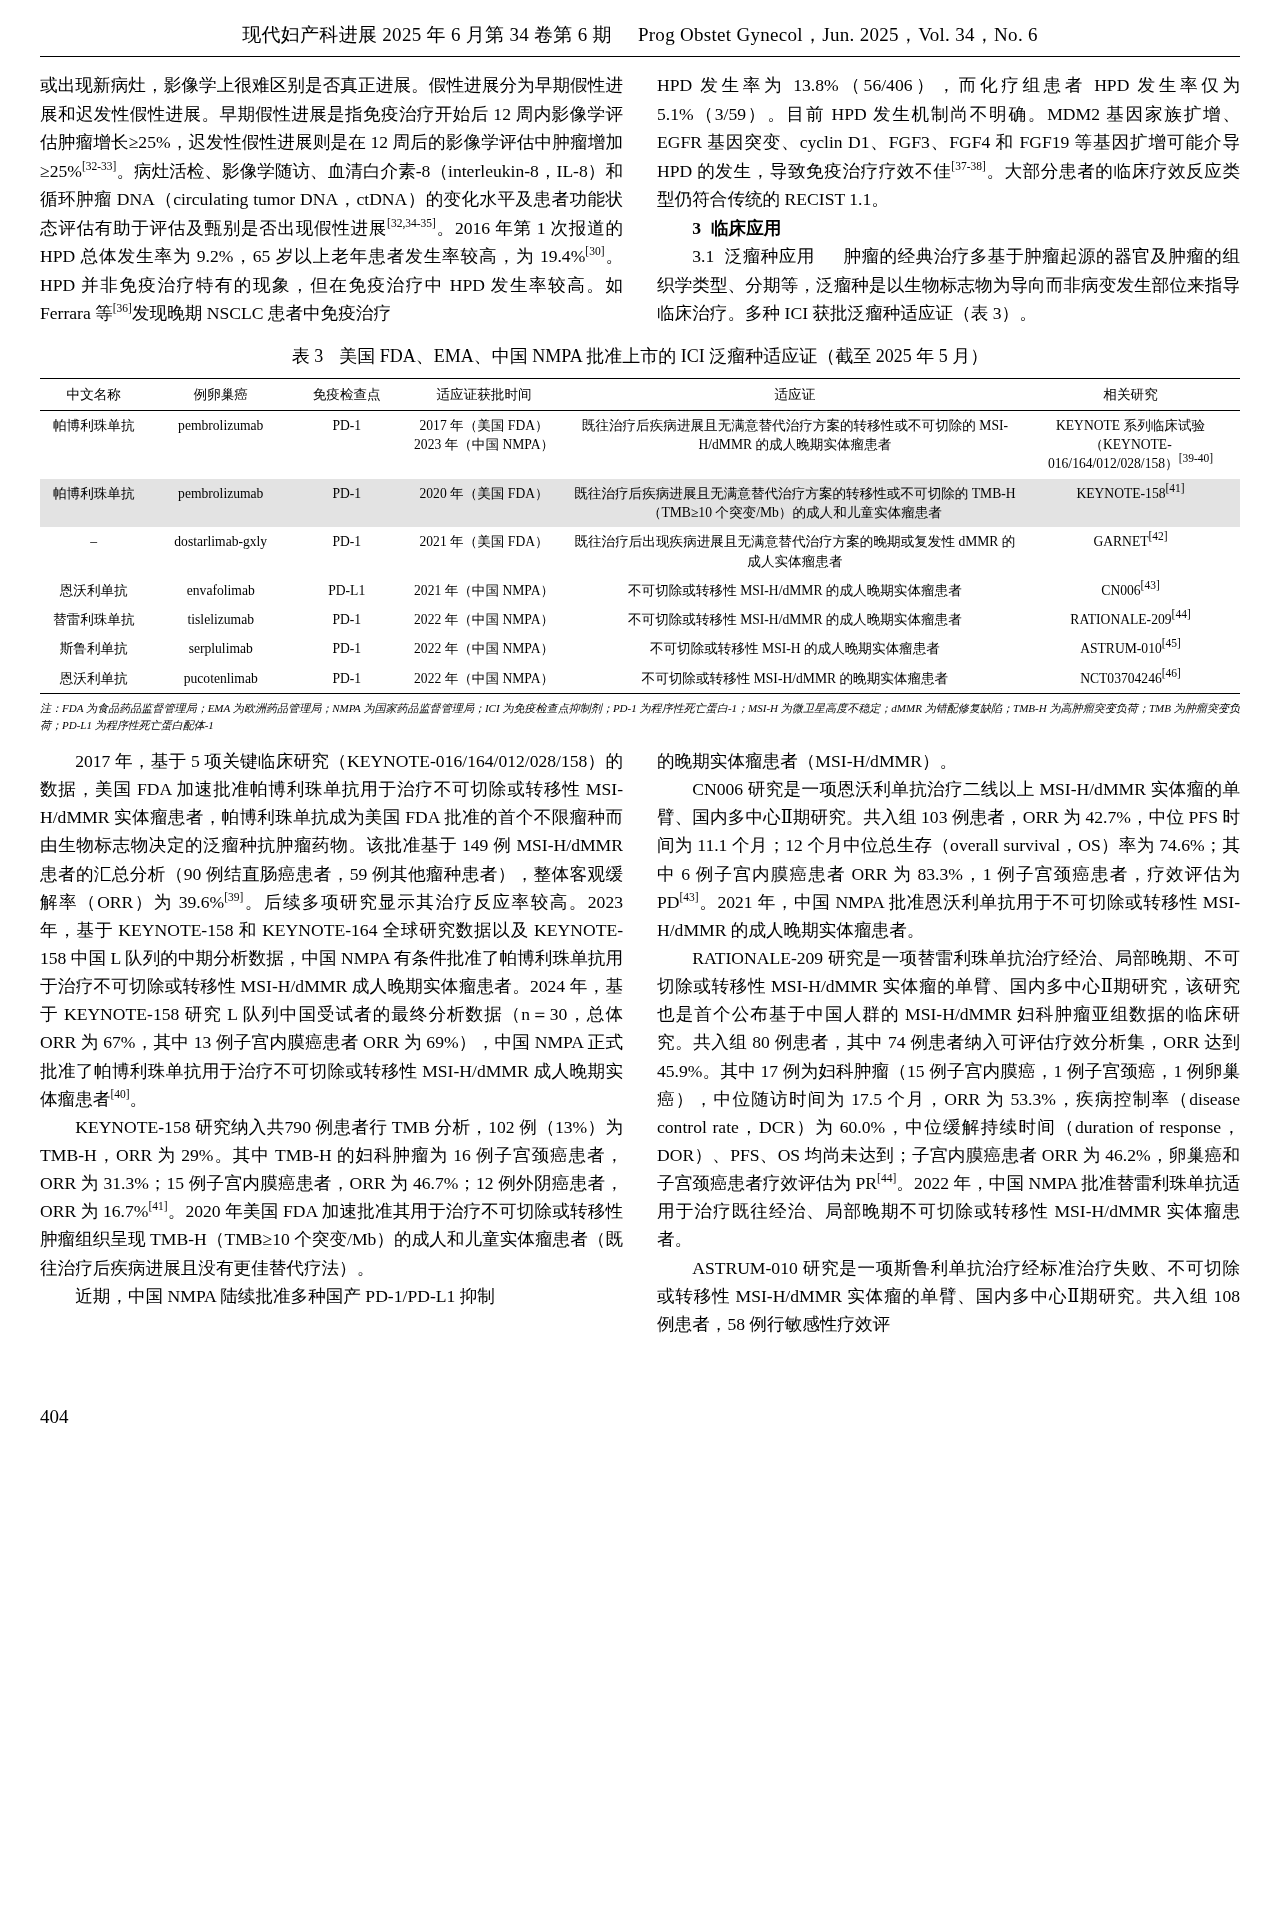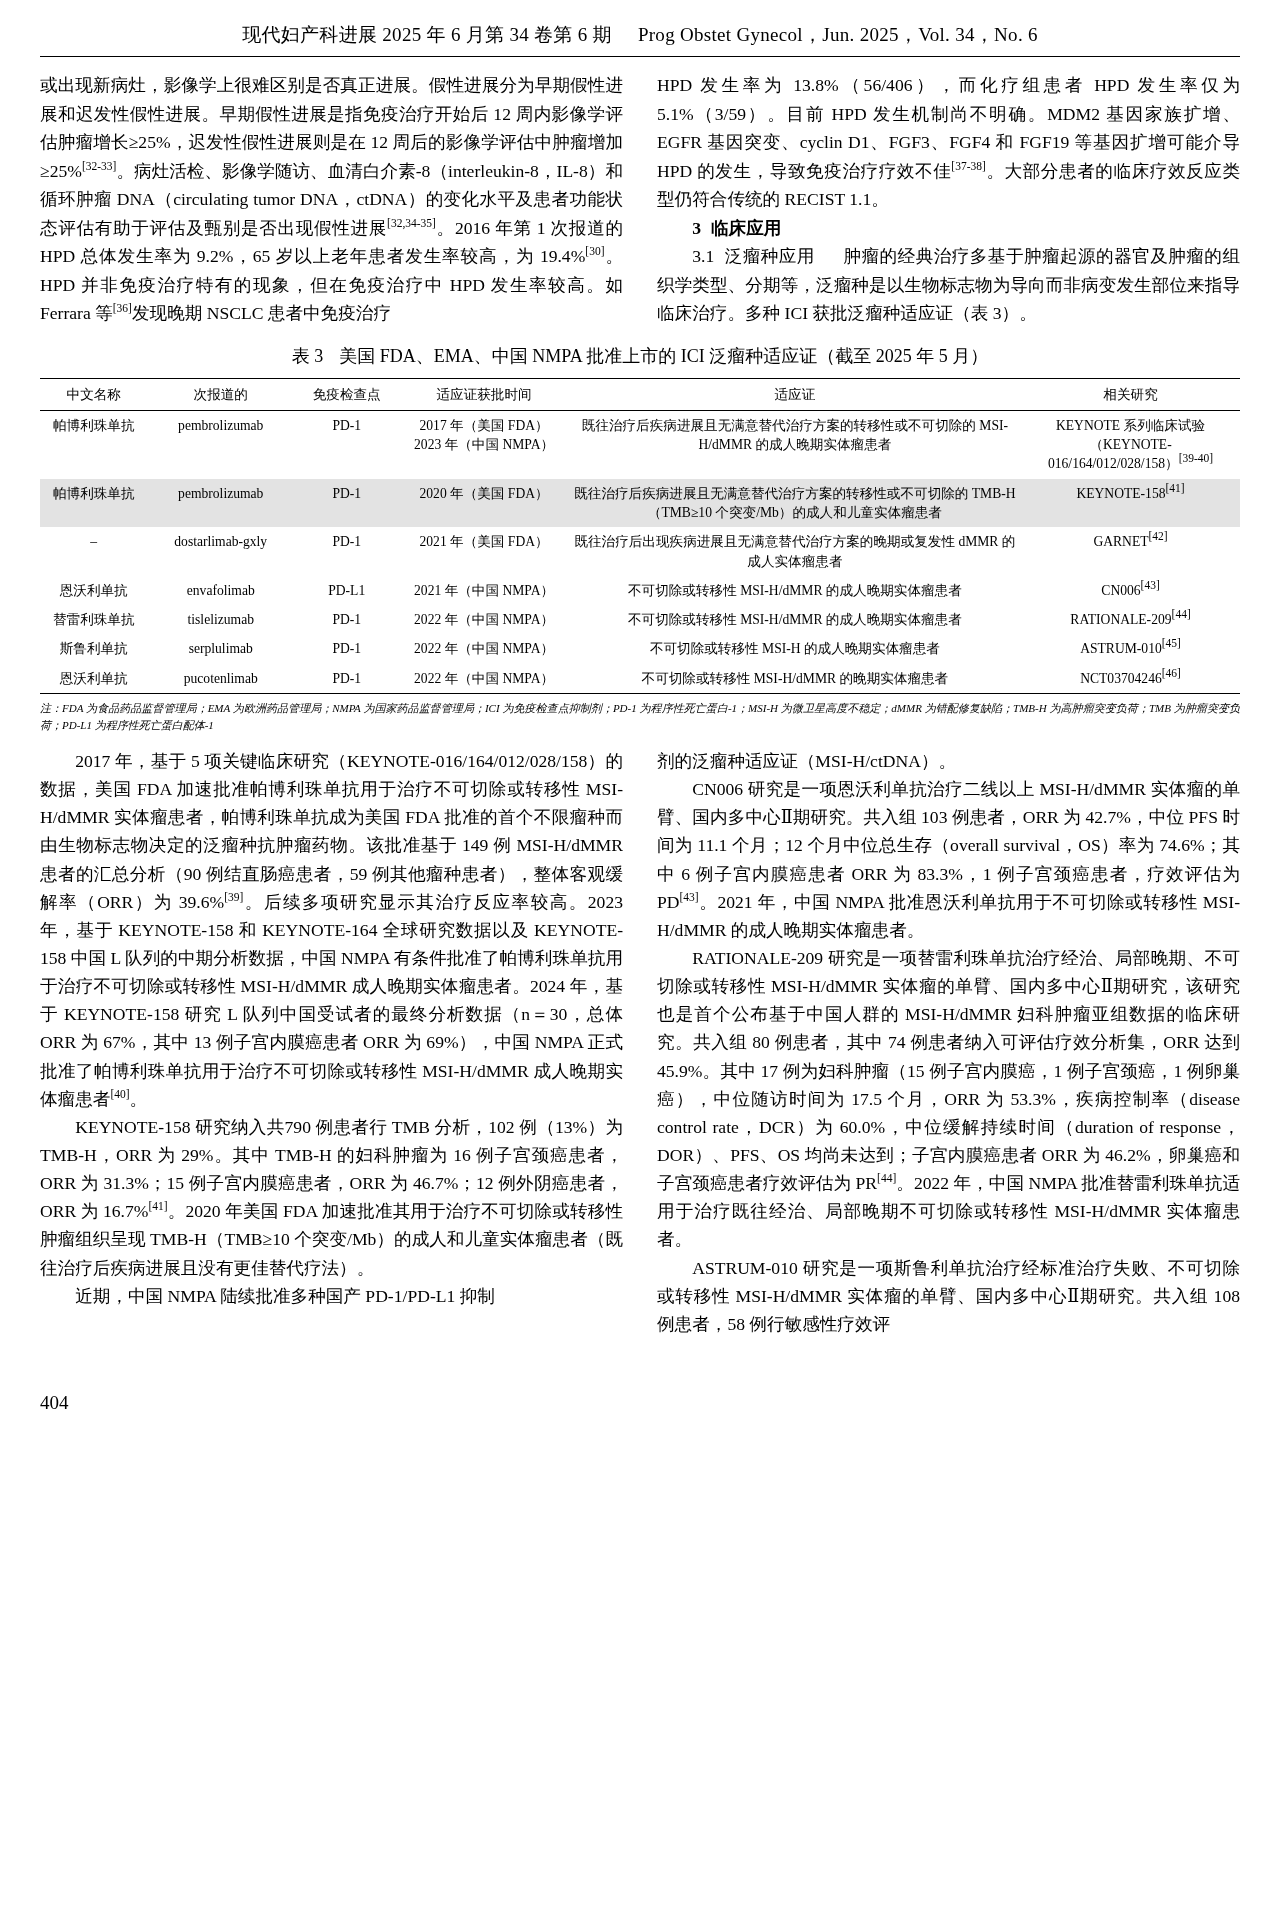--- a/index.html
+++ b/index.html
@@ -107,21 +107,21 @@
   .c1 { width: 96px; }
   .c2 { width: 130px; }
   .c3 { width: 94px; }
   .c4 { width: 152px; }
   .c5 { width: 430px; }
   .c6 { width: 200px; }
   
   .folio {
     position: absolute;
     left: 40px;
-    bottom: 40px;
+    bottom: 26px;
     font-size: 19px;
   }
   .tight { line-height: 1.6; }
 </style>
 </head>
 <body>
 
 <div class="page">
 
   <div class="running-head">
@@ -141,21 +141,21 @@
   </div>
 
   <div class="table-wrap">
     <div class="table-title">
       <span class="lbl">表 3</span><span>美国 FDA、EMA、中国 NMPA 批准上市的 ICI 泛瘤种适应证（截至 2025 年 5 月）</span>
     </div>
     <table class="icitable">
       <thead>
         <tr>
           <th class="c1">中文名称</th>
-          <th class="c2">次报道的</th>
+          <th class="c2">例卵巢癌</th>
           <th class="c3">免疫检查点</th>
           <th class="c4">适应证获批时间</th>
           <th class="c5">适应证</th>
           <th class="c6">相关研究</th>
         </tr>
       </thead>
       <tbody>
         <tr>
           <td>帕博利珠单抗</td>
           <td>pembrolizumab</td>
@@ -218,21 +218,21 @@
     <div class="tnote">注：FDA 为食品药品监督管理局；EMA 为欧洲药品管理局；NMPA 为国家药品监督管理局；ICI 为免疫检查点抑制剂；PD-1 为程序性死亡蛋白-1；MSI-H 为微卫星高度不稳定；dMMR 为错配修复缺陷；TMB-H 为高肿瘤突变负荷；TMB 为肿瘤突变负荷；PD-L1 为程序性死亡蛋白配体-1</div>
   </div>
 
   <div class="cols" style="margin-top:14px;">
     <div class="col tight">
       <p><span>2017 年，基于 5 项关键临床研究（KEYNOTE-016/164/012/028/158）的数据，美国 FDA 加速批准帕博利珠单抗用于治疗不可切除或转移性 MSI-H/dMMR 实体瘤患者，帕博利珠单抗成为美国 FDA 批准的首个不限瘤种而由生物标志物决定的泛瘤种抗肿瘤药物。该批准基于 149 例 MSI-H/dMMR 患者的汇总分析（90 例结直肠癌患者，59 例其他瘤种患者），整体客观缓解率（ORR）为 39.6%</span><sup>[39]</sup><span>。后续多项研究显示其治疗反应率较高。2023 年，基于 KEYNOTE-158 和 KEYNOTE-164 全球研究数据以及 KEYNOTE-158 中国 L 队列的中期分析数据，中国 NMPA 有条件批准了帕博利珠单抗用于治疗不可切除或转移性 MSI-H/dMMR 成人晚期实体瘤患者。2024 年，基于 KEYNOTE-158 研究 L 队列中国受试者的最终分析数据（n＝30，总体 ORR 为 67%，其中 13 例子宫内膜癌患者 ORR 为 69%），中国 NMPA 正式批准了帕博利珠单抗用于治疗不可切除或转移性 MSI-H/dMMR 成人晚期实体瘤患者</span><sup>[40]</sup><span>。</span></p>
       <p><span>KEYNOTE-158 研究纳入共790 例患者行 TMB 分析，102 例（13%）为 TMB-H，ORR 为 29%。其中 TMB-H 的妇科肿瘤为 16 例子宫颈癌患者，ORR 为 31.3%；15 例子宫内膜癌患者，ORR 为 46.7%；12 例外阴癌患者，ORR 为 16.7%</span><sup>[41]</sup><span>。2020 年美国 FDA 加速批准其用于治疗不可切除或转移性肿瘤组织呈现 TMB-H（TMB≥10 个突变/Mb）的成人和儿童实体瘤患者（既往治疗后疾病进展且没有更佳替代疗法）。</span></p>
       <p>近期，中国 NMPA 陆续批准多种国产 PD-1/PD-L1 抑制</p>
     </div>
     <div class="col tight">
-      <p class="noindent">剂的泛瘤种适应证（MSI-H/ctDNA）。</p>
+      <p class="noindent">的晚期实体瘤患者（MSI-H/dMMR）。</p>
       <p><span>CN006 研究是一项恩沃利单抗治疗二线以上 MSI-H/dMMR 实体瘤的单臂、国内多中心Ⅱ期研究。共入组 103 例患者，ORR 为 42.7%，中位 PFS 时间为 11.1 个月；12 个月中位总生存（overall survival，OS）率为 74.6%；其中 6 例子宫内膜癌患者 ORR 为 83.3%，1 例子宫颈癌患者，疗效评估为 PD</span><sup>[43]</sup><span>。2021 年，中国 NMPA 批准恩沃利单抗用于不可切除或转移性 MSI-H/dMMR 的成人晚期实体瘤患者。</span></p>
       <p><span>RATIONALE-209 研究是一项替雷利珠单抗治疗经治、局部晚期、不可切除或转移性 MSI-H/dMMR 实体瘤的单臂、国内多中心Ⅱ期研究，该研究也是首个公布基于中国人群的 MSI-H/dMMR 妇科肿瘤亚组数据的临床研究。共入组 80 例患者，其中 74 例患者纳入可评估疗效分析集，ORR 达到 45.9%。其中 17 例为妇科肿瘤（15 例子宫内膜癌，1 例子宫颈癌，1 例卵巢癌），中位随访时间为 17.5 个月，ORR 为 53.3%，疾病控制率（disease control rate，DCR）为 60.0%，中位缓解持续时间（duration of response，DOR）、PFS、OS 均尚未达到；子宫内膜癌患者 ORR 为 46.2%，卵巢癌和子宫颈癌患者疗效评估为 PR</span><sup>[44]</sup><span>。2022 年，中国 NMPA 批准替雷利珠单抗适用于治疗既往经治、局部晚期不可切除或转移性 MSI-H/dMMR 实体瘤患者。</span></p>
       <p>ASTRUM-010 研究是一项斯鲁利单抗治疗经标准治疗失败、不可切除或转移性 MSI-H/dMMR 实体瘤的单臂、国内多中心Ⅱ期研究。共入组 108 例患者，58 例行敏感性疗效评</p>
     </div>
   </div>
 
   <div class="folio">404</div>
 </div>
 
 </body></html>

